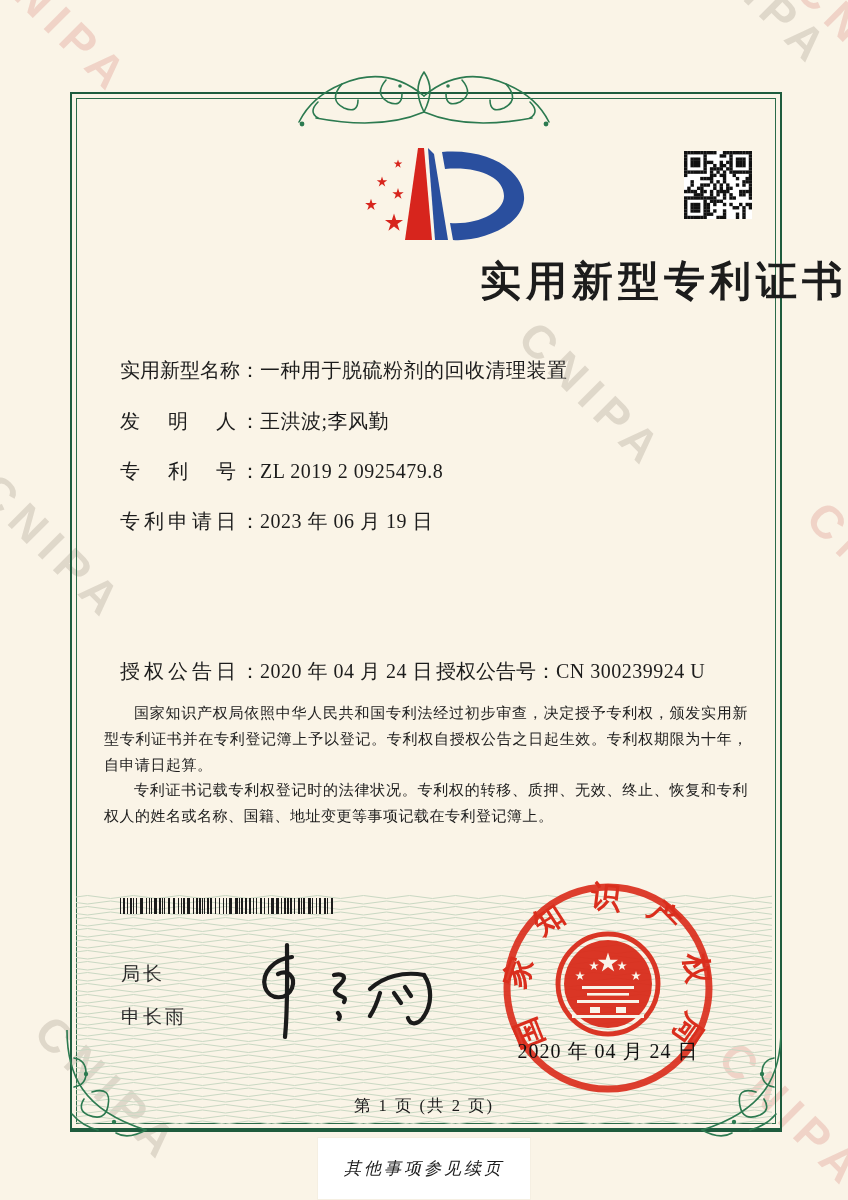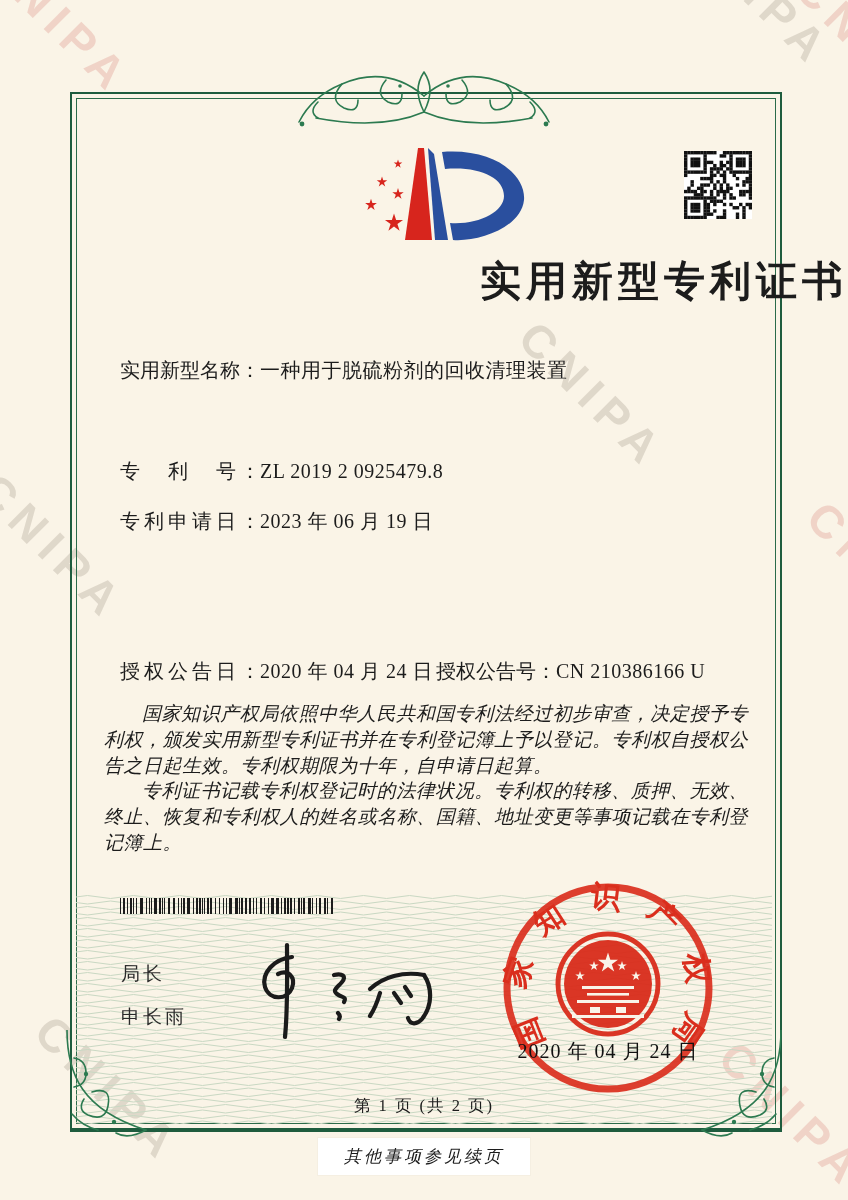--- a/index.html
+++ b/index.html
@@ -21,36 +21,36 @@
   .qr{position:absolute;left:684px;top:151px;width:68px;height:68px;background:#fff;z-index:3;}
   .title{position:absolute;left:0;top:254px;width:100%;text-align:right;margin:0;
          font-size:41px;font-weight:bold;letter-spacing:5px;z-index:3;}
   
   .frow{position:absolute;left:120px;width:640px;font-size:20px;line-height:26px;z-index:3;white-space:nowrap;}
   .flabel{display:inline-block;width:140px;text-align:justify;text-align-last:justify;vertical-align:top;}
   .fvalue{letter-spacing:.5px;}
   .fpair2{position:absolute;left:316px;top:0;}
   
   .body-text{position:absolute;left:104px;top:701px;width:644px;z-index:3;
-             font-style:italic;font-size:19px;line-height:25.8px;text-align:justify;}
+             font-size:15px;line-height:25.8px;text-align:justify;}
   .body-text p{margin:0;text-indent:2em;letter-spacing:.5px;}
   
   .waves{position:absolute;left:76px;top:894px;z-index:1;pointer-events:none;}
   .barcode{position:absolute;left:120px;top:898px;width:218px;height:16px;z-index:2;}
   .signer{position:absolute;left:121px;top:961px;z-index:3;
           font-family:"Liberation Sans","DejaVu Sans",sans-serif;font-size:19px;letter-spacing:3px;color:#2a2a2a;}
   .signer div{margin-bottom:17px;}
   .signature{position:absolute;left:228px;top:933px;z-index:3;}
   .seal{position:absolute;left:498px;top:878px;z-index:4;}
   .seal-date{position:absolute;left:496px;top:1038px;width:224px;text-align:center;
              font-size:20px;letter-spacing:1px;color:#111;z-index:5;white-space:nowrap;}
   .page-info{position:absolute;left:0;top:1095px;width:100%;text-align:center;font-size:16.5px;
              letter-spacing:2px;z-index:3;}
   .footer-note{position:absolute;left:424px;top:1138px;transform:translateX(-50%);
-               background:#ffffff;padding:7px 26px;font-style:italic;font-size:17px;
+               background:#ffffff;padding:19px 26px;font-style:italic;font-size:17px;
                letter-spacing:3px;z-index:3;box-shadow:0 0 0 1px rgba(0,0,0,0.02);}
 </style>
 </head>
 <body>
 
 <div class="page">
 
   <svg width="0" height="0" style="position:absolute">
     <defs>
       <polygon id="star" points="0,-10 2.23,-3.07 9.51,-3.09 3.61,1.17 5.88,8.09 0,3.8 -5.88,8.09 -3.61,1.17 -9.51,-3.09 -2.23,-3.07"></polygon>
@@ -388,30 +388,33 @@
       <rect x="38.86" y="64.76" width="3.39" height="3.39" fill="#111"></rect>
       <rect x="51.81" y="64.76" width="3.39" height="3.39" fill="#111"></rect>
       <rect x="58.29" y="64.76" width="3.39" height="3.39" fill="#111"></rect>
     </svg>
 
   <h1 class="title">实用新型专利证书</h1>
 
   <div class="frow" style="top:357px;">
     <span class="flabel">实用新型名称：</span><span class="fvalue">一种用于脱硫粉剂的回收清理装置</span>
   </div>
+  <div class="frow" style="top:408px;">
+    <span class="flabel">发　明　人：</span><span class="fvalue">王洪波;李风勤</span>
+  </div>
   <div class="frow" style="top:458px;">
     <span class="flabel">专　利　号：</span><span class="fvalue">ZL 2019 2 0925479.8</span>
   </div>
   <div class="frow" style="top:508px;">
     <span class="flabel">专利申请日：</span><span class="fvalue">2023 年 06 月 19 日</span>
   </div>
   <div class="frow" style="top:658px;">
     <span class="flabel">授权公告日：</span><span class="fvalue">2020 年 04 月 24 日</span>
     <span class="fpair2">
-      <span>授权公告号：</span><span class="fvalue">CN 210386166 U</span>
+      <span>授权公告号：</span><span class="fvalue">CN 300239924 U</span>
     </span>
   </div>
 
   <div class="body-text">
     <p>国家知识产权局依照中华人民共和国专利法经过初步审查，决定授予专利权，颁发实用新型专利证书并在专利登记簿上予以登记。专利权自授权公告之日起生效。专利权期限为十年，自申请日起算。</p>
     <p>专利证书记载专利权登记时的法律状况。专利权的转移、质押、无效、终止、恢复和专利权人的姓名或名称、国籍、地址变更等事项记载在专利登记簿上。</p>
   </div>
 
   <div id="barcode" class="barcode">
       <i style="position: absolute; left: 0px; top: 0px; width: 1px; height: 100%; background: rgb(28, 28, 28);"></i>

